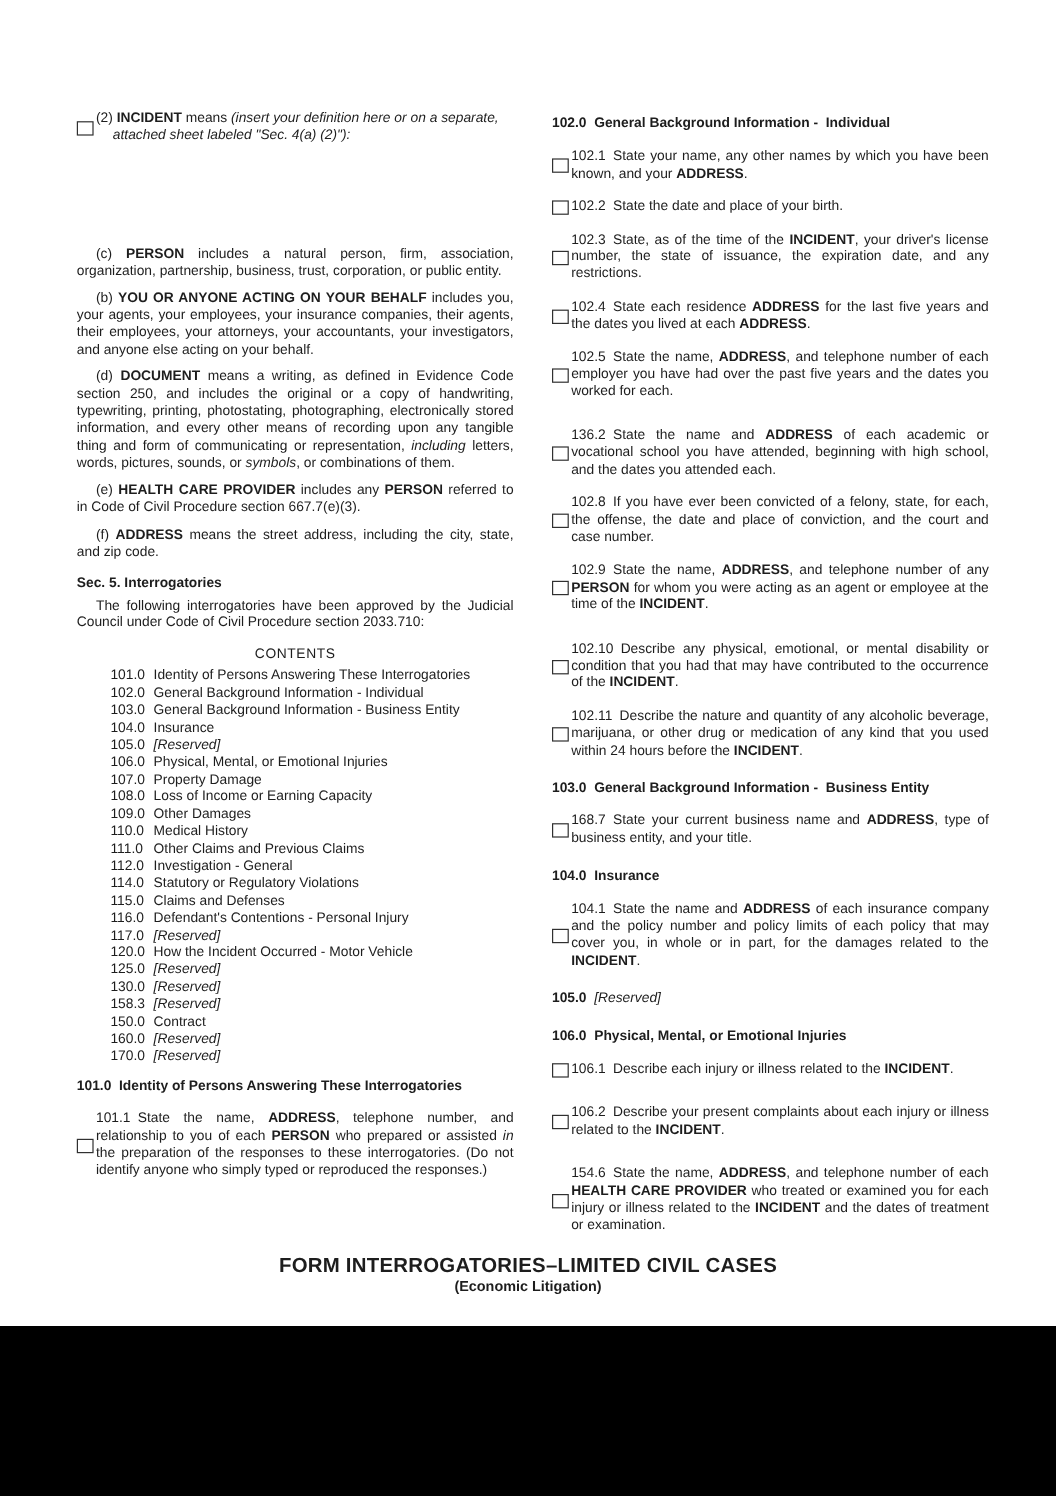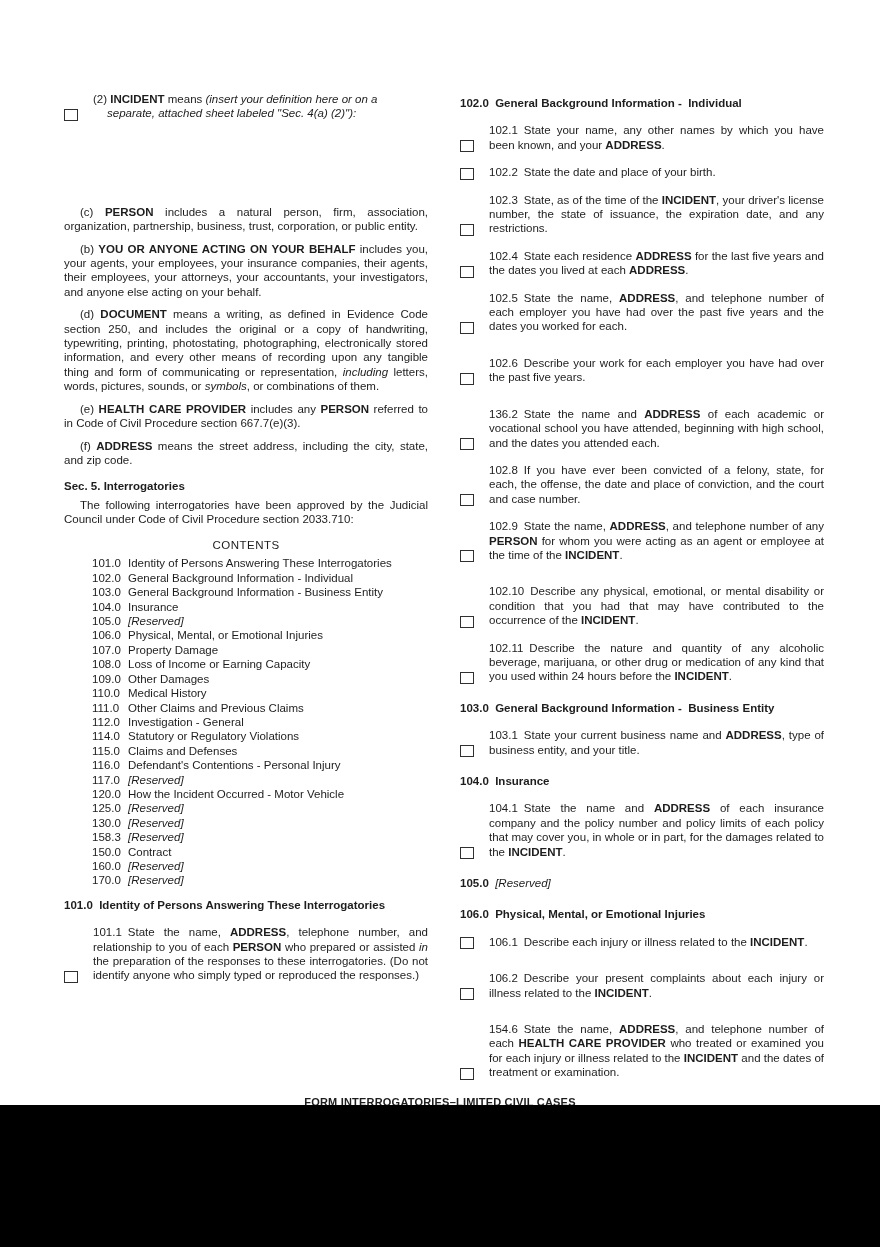--- a/index.html
+++ b/index.html
@@ -9,41 +9,41 @@
     font-family:"Liberation Sans","DejaVu Sans",sans-serif;
   }
   .content{display:flex;gap:32px;padding:88px 56px 0 64px;}
   .col{flex:1;min-width:0;font-size:11.5px;line-height:14.4px;}
   .b{font-weight:700}
   .i{font-style:italic}
   .n{font-weight:400}
   
   .cb{flex:0 0 14px;width:14px;height:12px;border:1.5px solid #303030;margin-top:1px;background:#fff;cursor:pointer;display:inline-block;box-sizing:border-box;}
   
-  .q-item{display:flex;gap:15px;margin-top:13px;align-items:flex-end;}
+  .q-item{display:flex;gap:2px;margin-top:13px;align-items:center;}
   .q-item.gap-lg{margin-top:22px;}
   .q-text{flex:1;text-align:justify;}
   .q-text.hang{padding-left:14px;text-indent:-14px;text-align:left;}
   .q-num{margin-right:6px;}
   .mb-xl{margin-bottom:84px;margin-top:4px;}
   
   .def-p{margin:8px 0 0;text-indent:16px;text-align:justify;}
   .sec5-h{font-weight:700;margin-top:12px;}
   .intro{margin-top:4px;text-indent:16px;text-align:justify;}
   .contents-title{text-align:center;margin-top:9px;letter-spacing:.5px;}
   .toc{margin:4px 0 0 28px;}
   .toc-line{line-height:14.4px;white-space:nowrap;}
   .toc-num{display:inline-block;min-width:36px;}
   
   .sec-h{font-weight:700;margin-top:17px;white-space:pre-wrap;}
   .col-right > .sec-h:first-child{margin-top:8px;}
   .hang44{padding-left:45px;text-indent:-45px;max-width:330px;margin-top:10px;}
   
   .footer{text-align:center;margin-top:16px;font-weight:700;}
-  .footer-line1{font-size:11px;letter-spacing:.2px;}
+  .footer-line1{font-size:17px;letter-spacing:.2px;}
   .footer-line2{font-size:12px;}
   .bottom-bar{position:absolute;left:0;right:0;bottom:0;height:142px;background:#000;}
 </style>
 </head>
 <body>
 
 <div class="page">
   <div class="content">
 
     <div class="col col-left">
@@ -114,24 +114,20 @@
         <div class="q-item">
           <span class="cb"></span>
           <div class="q-text"><span class="q-num">102.4</span>State each residence <span class="b">ADDRESS</span> for the last five years and the dates you lived at each <span class="b">ADDRESS</span>.</div>
         </div>
         <div class="q-item">
           <span class="cb"></span>
           <div class="q-text"><span class="q-num">102.5</span>State the name, <span class="b">ADDRESS</span>, and telephone number of each employer you have had over the past five years and the dates you worked for each.</div>
         </div>
         <div class="q-item gap-lg">
           <span class="cb"></span>
-          <div class="q-text"><span class="q-num">102.6</span>Describe your work for each employer you have had over the past five years.</div>
-        </div>
-        <div class="q-item gap-lg">
-          <span class="cb"></span>
           <div class="q-text"><span class="q-num">136.2</span>State the name and <span class="b">ADDRESS</span> of each academic or vocational school you have attended, beginning with high school, and the dates you attended each.</div>
         </div>
         <div class="q-item">
           <span class="cb"></span>
           <div class="q-text"><span class="q-num">102.8</span>If you have ever been convicted of a felony, state, for each, the offense, the date and place of conviction, and the court and case number.</div>
         </div>
         <div class="q-item">
           <span class="cb"></span>
           <div class="q-text"><span class="q-num">102.9</span>State the name, <span class="b">ADDRESS</span>, and telephone number of any <span class="b">PERSON</span> for whom you were acting as an agent or employee at the time of the <span class="b">INCIDENT</span>.</div>
         </div>
@@ -139,21 +135,21 @@
           <span class="cb"></span>
           <div class="q-text"><span class="q-num">102.10</span>Describe any physical, emotional, or mental disability or condition that you had that may have contributed to the occurrence of the <span class="b">INCIDENT</span>.</div>
         </div>
         <div class="q-item">
           <span class="cb"></span>
           <div class="q-text"><span class="q-num">102.11</span>Describe the nature and quantity of any alcoholic beverage, marijuana, or other drug or medication of any kind that you used within 24 hours before the <span class="b">INCIDENT</span>.</div>
         </div>
         <div class="sec-h">103.0  General Background Information -  Business Entity</div>
         <div class="q-item">
           <span class="cb"></span>
-          <div class="q-text"><span class="q-num">103.1</span>State your current business name and <span class="b">ADDRESS</span>, type of business entity, and your title.</div>
+          <div class="q-text"><span class="q-num">168.7</span>State your current business name and <span class="b">ADDRESS</span>, type of business entity, and your title.</div>
         </div>
         <div class="sec-h">104.0  Insurance</div>
         <div class="q-item">
           <span class="cb"></span>
           <div class="q-text"><span class="q-num">104.1</span>State the name and <span class="b">ADDRESS</span> of each insurance company and the policy number and policy limits of each policy that may cover you, in whole or in part, for the damages related to the <span class="b">INCIDENT</span>.</div>
         </div>
         <div class="sec-h">105.0  <span class="i n">[Reserved]</span></div>
         <div class="sec-h">106.0  Physical, Mental, or Emotional Injuries</div>
         <div class="q-item">
           <span class="cb"></span>

